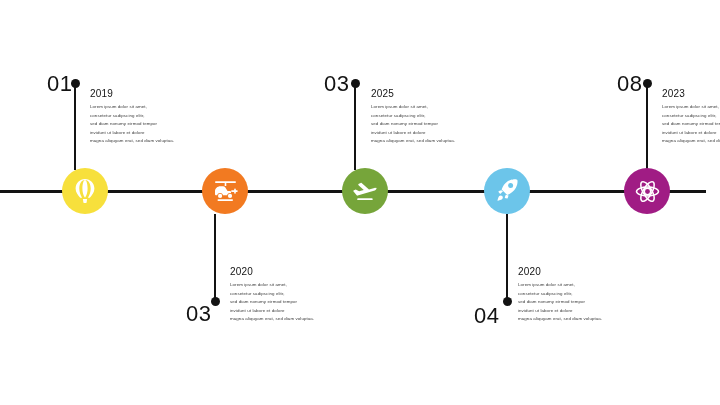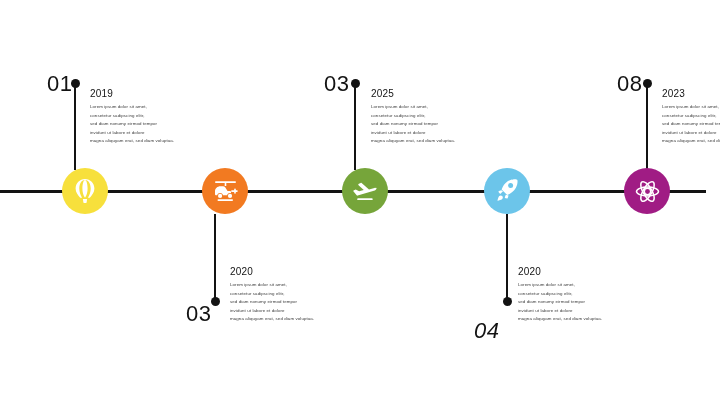--- a/index.html
+++ b/index.html
@@ -172,21 +172,21 @@
     <span>
       <svg width="27" height="23" viewBox="0 0 27 23">
         <path fill="#ffffff" d="M25.6 9.6c-.4-1.3-1.8-2.1-3.1-1.7l-5.5 1.6-7.4-6.4c-.25-.2-.6-.3-.9-.2L6.9 3.7c-.65.2-.85 1-.35 1.45l5.2 4.8-4.6 1.35-3-1.6c-.25-.15-.55-.15-.8-.05l-1.4.5c-.6.2-.8.95-.4 1.45l3.1 3.7c.25.3.65.4 1 .3l17.1-5c1.3-.4 2.05-1.75 1.65-3z"></path>
         <rect fill="#ffffff" x="5.2" y="18.3" width="15.5" height="1.7" rx="0.85"></rect>
       </svg>
     </span>
   </div>
 
   <div class="stem" style="left:506.2px; top:214px; height:86px;"></div>
   <div class="stem-dot" style="left:502.5px; top:297px;"></div>
-  <div class="index-num" style="left:474px; top:320px;font-style:italic;">04</div>
+  <div class="index-num" style="left:474px; top:305px;">04</div>
   <div class="callout" style="left:518px; top:266px;">
     <div class="callout-year">2020</div>
     <div class="callout-body">
       <span>Lorem ipsum dolor sit amet,</span>
       <span>consetetur sadipscing elitr,</span>
       <span>sed diam nonumy eirmod tempor</span>
       <span>invidunt ut labore et dolore</span>
       <span>magna aliquyam erat, sed diam voluptua.</span>
     </div>
   </div>

